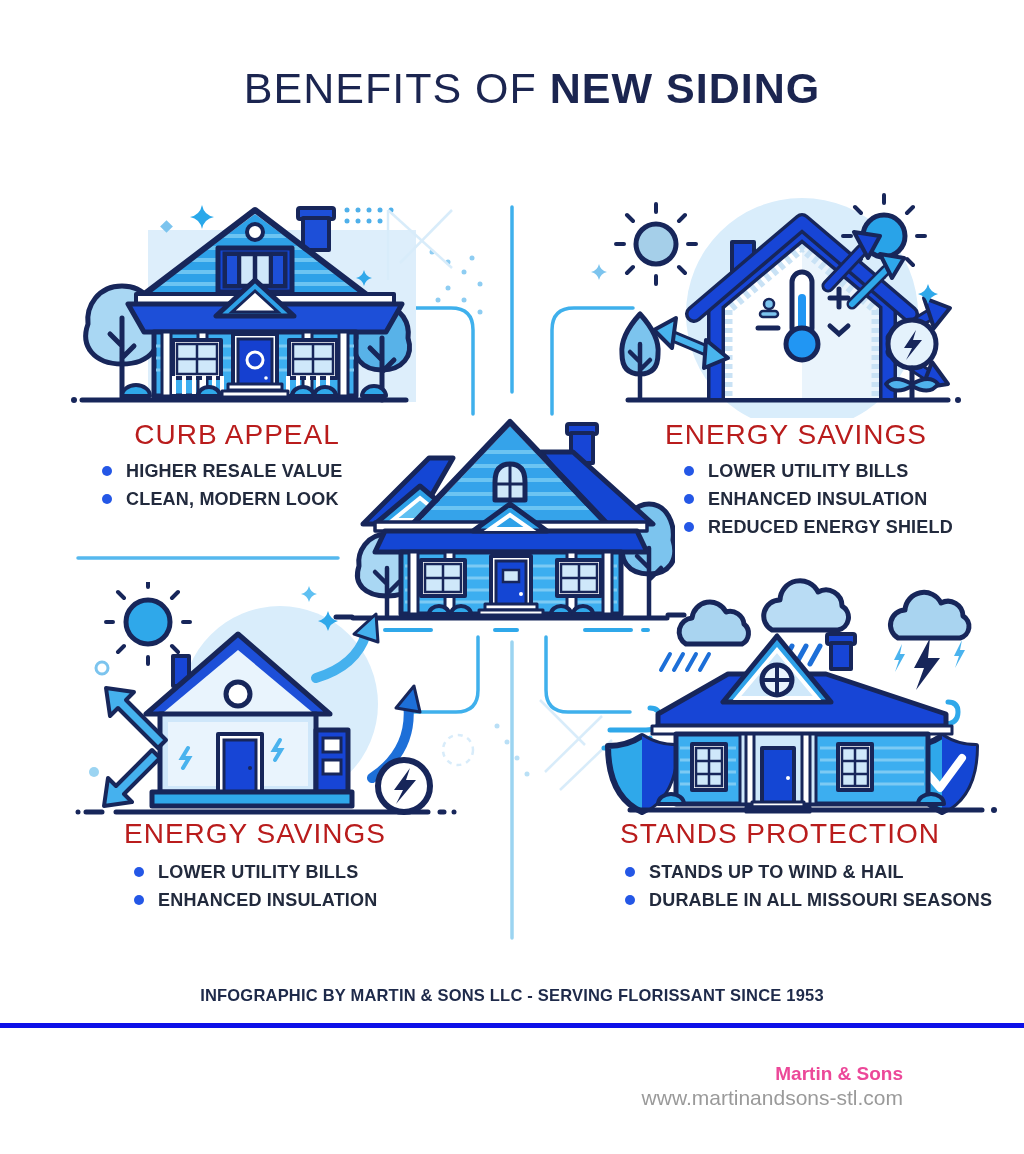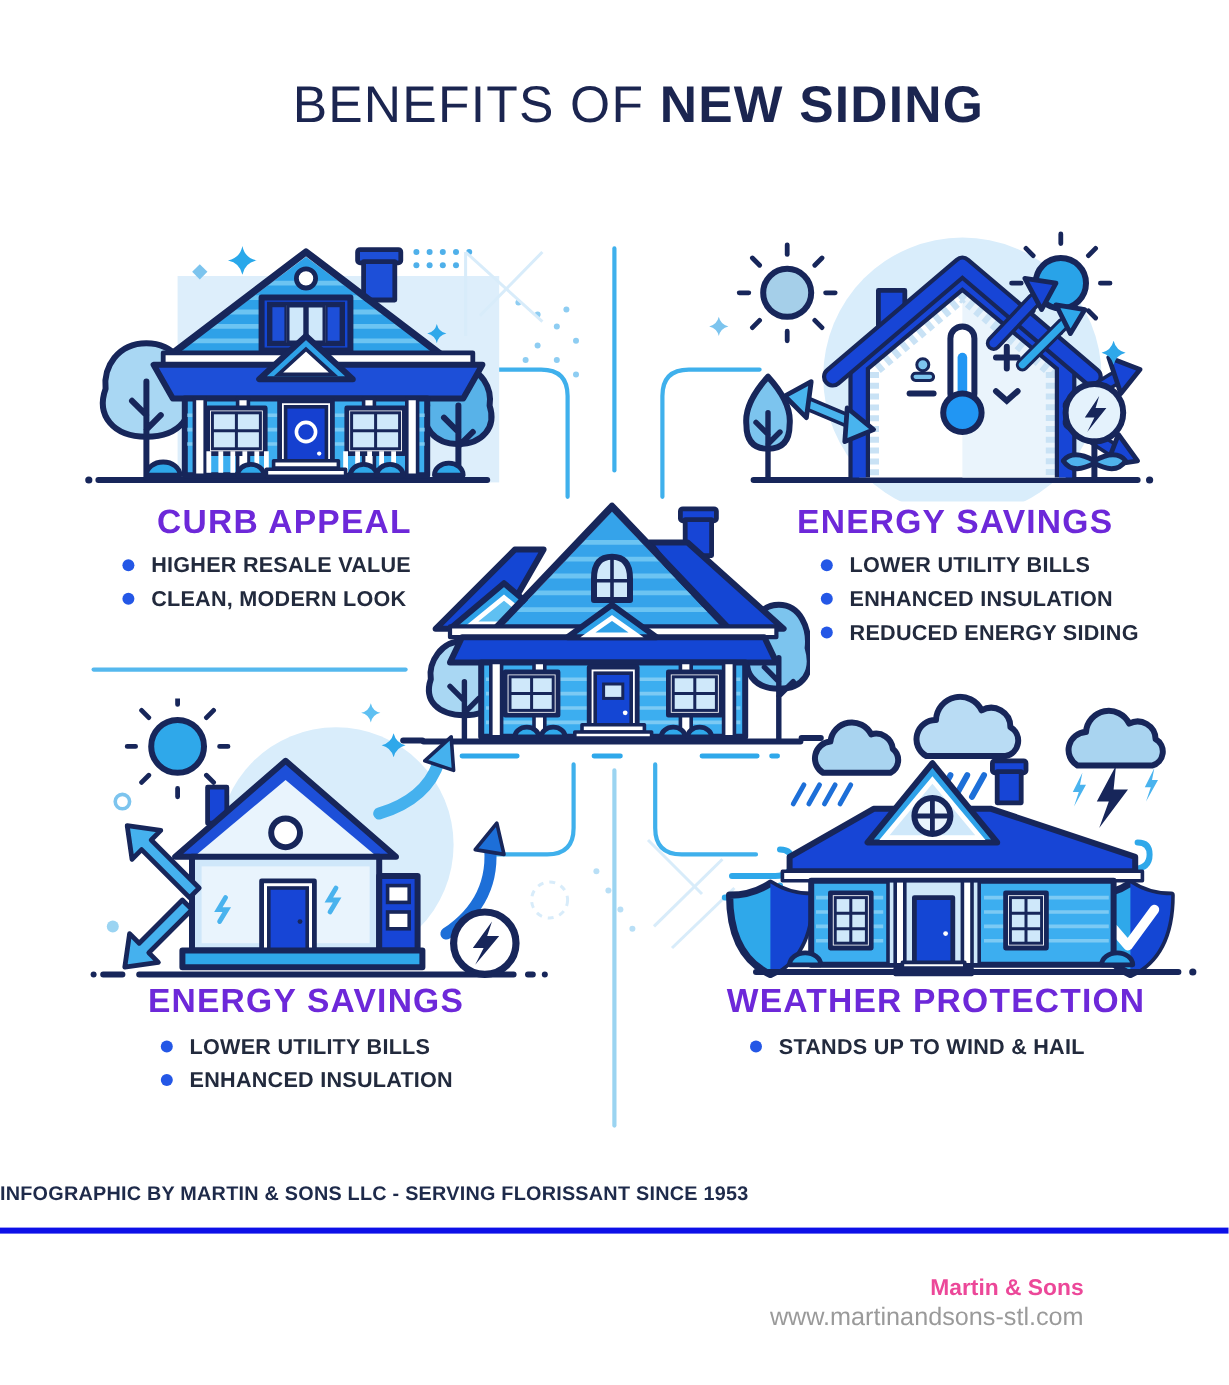--- a/index.html
+++ b/index.html
@@ -3,29 +3,29 @@
 <meta charset="utf-8">
 <style>
   html,body{margin:0;padding:0;background:#ffffff;}
   .page{position:relative;width:1024px;height:1154px;background:#ffffff;overflow:hidden;
         font-family:"Liberation Sans","DejaVu Sans",sans-serif;}
   
   .title{position:absolute;top:62px;left:0;width:1024px;text-align:center;z-index:5;
          color:#1b2550;font-size:43px;letter-spacing:1px;line-height:52px;font-weight:400;padding-left:20px;}
   .title b{font-weight:700;}
   
-  .sec-head{position:absolute;z-index:5;text-align:center;color:#6d28d9;
-            font-size:28px;font-weight:700;letter-spacing:1px;}
+  .sec-head{position:absolute;z-index:5;text-align:center;color:#b91c1c;
+            font-size:28px;font-weight:400;letter-spacing:1px;}
   
   .blist{position:absolute;z-index:5;list-style:none;margin:0;padding:0;}
   .blist li{display:flex;align-items:center;gap:14px;height:28px;
             font-size:18px;font-weight:700;color:#222a3d;letter-spacing:.2px;}
   .dot{width:10px;height:10px;border-radius:50%;background:#2457e6;flex:0 0 auto;}
   
-  .caption{position:absolute;top:986px;left:0;width:1024px;z-index:5;
+  .caption{position:absolute;top:986px;left:0;width:1024px;text-align:center;z-index:5;
            font-size:16.5px;font-weight:700;letter-spacing:.2px;color:#1e2a4a;}
   .divider{position:absolute;top:1023px;left:0;width:1024px;height:5px;background:#0d10e8;z-index:5;}
   .brand{position:absolute;top:1060px;right:121px;text-align:right;z-index:5;}
   .brand .name{font-size:19px;font-weight:700;color:#ec4899;line-height:27px;}
   .brand .url{font-size:21px;font-weight:400;color:#9a9a9a;line-height:22px;}
   
   .lay{position:absolute;z-index:2;}
   .overlay{position:absolute;left:0;top:0;z-index:1;}
   .st{stroke:#17265a;stroke-linejoin:round;stroke-linecap:round;}
 </style>
@@ -486,41 +486,45 @@
     <li>
         <span class="dot"></span>
         <span>LOWER UTILITY BILLS</span>
       </li>
     <li>
         <span class="dot"></span>
         <span>ENHANCED INSULATION</span>
       </li>
     <li>
         <span class="dot"></span>
-        <span>REDUCED ENERGY SIDING</span>
+        <span>REDUCED ENERGY SHIELD</span>
       </li>
   </ul>
 
   <div class="sec-head" style="left:95px;top:818px;width:320px">ENERGY SAVINGS</div>
   <ul class="blist" style="left:134px;top:858px">
     <li>
         <span class="dot"></span>
         <span>LOWER UTILITY BILLS</span>
       </li>
     <li>
         <span class="dot"></span>
         <span>ENHANCED INSULATION</span>
       </li>
   </ul>
 
-  <div class="sec-head" style="left:600px;top:818px;width:360px">WEATHER PROTECTION</div>
+  <div class="sec-head" style="left:600px;top:818px;width:360px">STANDS PROTECTION</div>
   <ul class="blist" style="left:625px;top:858px">
     <li>
         <span class="dot"></span>
         <span>STANDS UP TO WIND &amp; HAIL</span>
+      </li>
+    <li>
+        <span class="dot"></span>
+        <span>DURABLE IN ALL MISSOURI SEASONS</span>
       </li>
   </ul>
 
   <div class="caption">INFOGRAPHIC BY MARTIN &amp; SONS LLC - SERVING FLORISSANT SINCE 1953</div>
   <div class="divider"></div>
   <div class="brand">
     <div class="name">Martin &amp; Sons</div>
     <div class="url">www.martinandsons-stl.com</div>
   </div>
 

